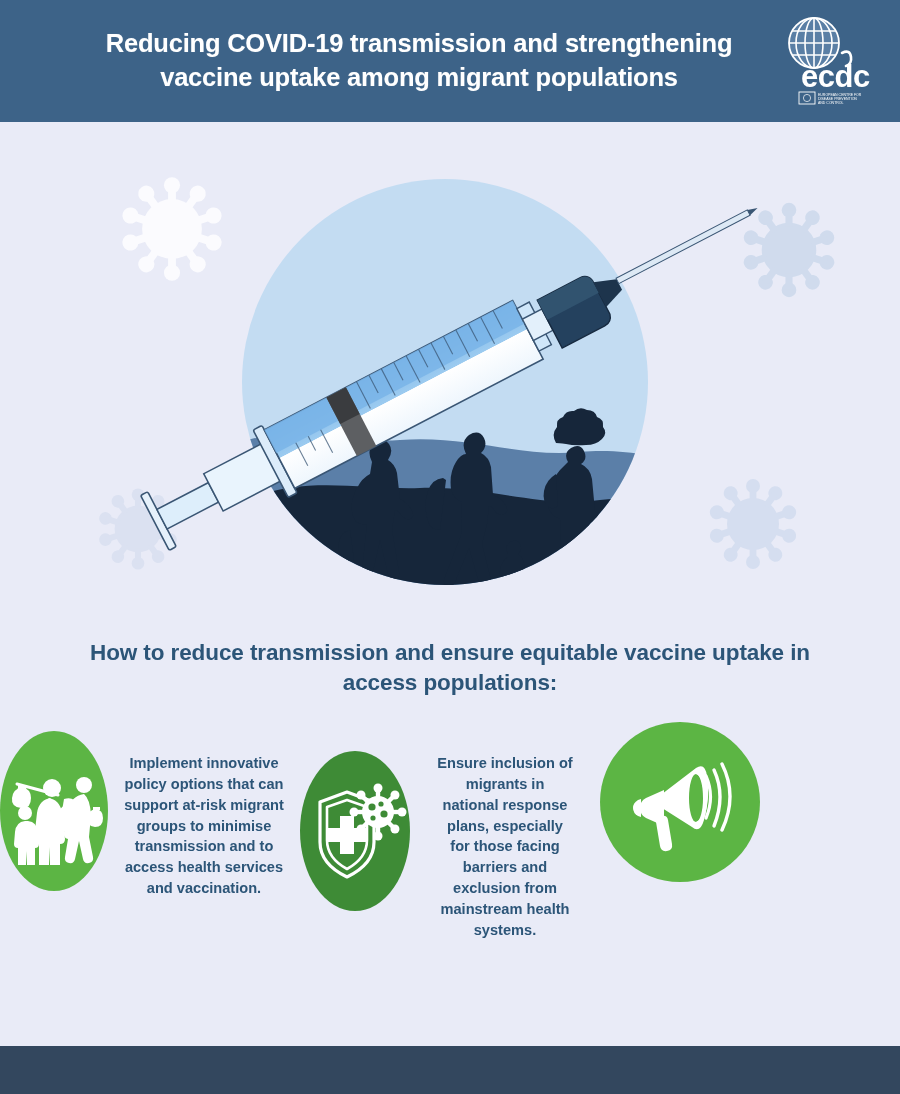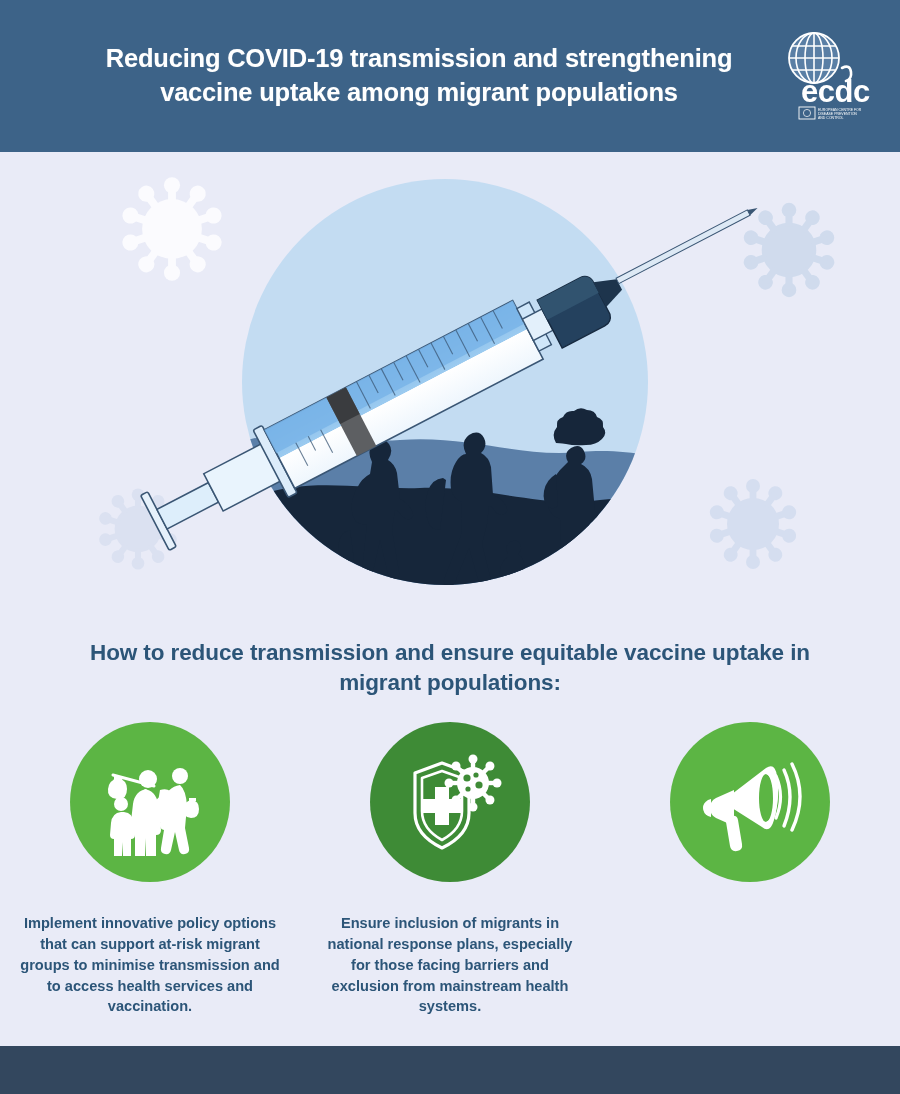--- a/index.html
+++ b/index.html
@@ -6,21 +6,21 @@
   html, body { width:900px; height:1094px; }
   body {
     font-family: "Liberation Sans", sans-serif;
     background:#e9ebf7;
     position:relative;
     overflow:hidden;
   }
 
   
   #header {
-    position:absolute; left:0; top:0; width:900px; height:152px;
+    position:absolute; left:0; top:0; width:900px; height:122px;
     background:#3d6388;
     display:flex; align-items:center; justify-content:space-between;
     padding:0 18px 0 26px;
   }
   #header-title {
     color:#ffffff;
     font-size:25.5px;
     font-weight:bold;
     line-height:1.32;
     text-align:center;
@@ -44,21 +44,21 @@
     font-weight:bold;
     line-height:1.33;
     letter-spacing:-0.1px;
   }
 
   
   #cards {
     position:absolute; left:0; top:722px; width:900px; height:300px;
     display:flex; justify-content:center; align-items:flex-start;
   }
-  .card { width:300px; display:flex; flex-direction:column; align-items:center; }
+  .card { width:300px; display:flex; flex-direction:row; align-items:center; }
   .circle {
     width:160px; height:160px; border-radius:50%;
     display:flex; align-items:center; justify-content:center;
   }
   .card-caption {
     margin-top:31px;
     text-align:center;
     color:#2c5578;
     font-size:14.6px;
     line-height:1.43;
@@ -258,21 +258,21 @@
     <path d="M570 268 h48 q8 0 10 8 l0 14 h-58 z" fill="#31536f"></path>
 
     <path d="M628 278 l22 8 v12 l-22 8 z" fill="#1d344c"></path>
 
     <rect x="650" y="285" width="148" height="6" fill="#dde9f5" stroke="#3a5674" stroke-width="1"></rect>
     <path d="M798 285 l10 3 l-10 3 z" fill="#3a5674"></path>
   </g>
 </svg>
 </div>
 
-<div id="subtitle">How to reduce transmission and ensure equitable vaccine uptake in migrant populations:</div>
+<div id="subtitle">How to reduce transmission and ensure equitable vaccine uptake in access populations:</div>
 
 <div id="cards">
 
   <div class="card card-1">
     <div class="circle" style="background:#5cb544">
       <svg width="108" height="108" viewBox="0 0 108 108" fill="#ffffff">
 
         <path d="M17 27 L58 38" stroke="#ffffff" stroke-width="3" fill="none" stroke-linecap="round"></path>
         <path d="M22 30 q-9 2 -10 11 q-1 9 9 10 q10 1 10 -10 q0 -9 -9 -11 z"></path>
         <path d="M18 28 h8 v4 h-8 z"></path>

